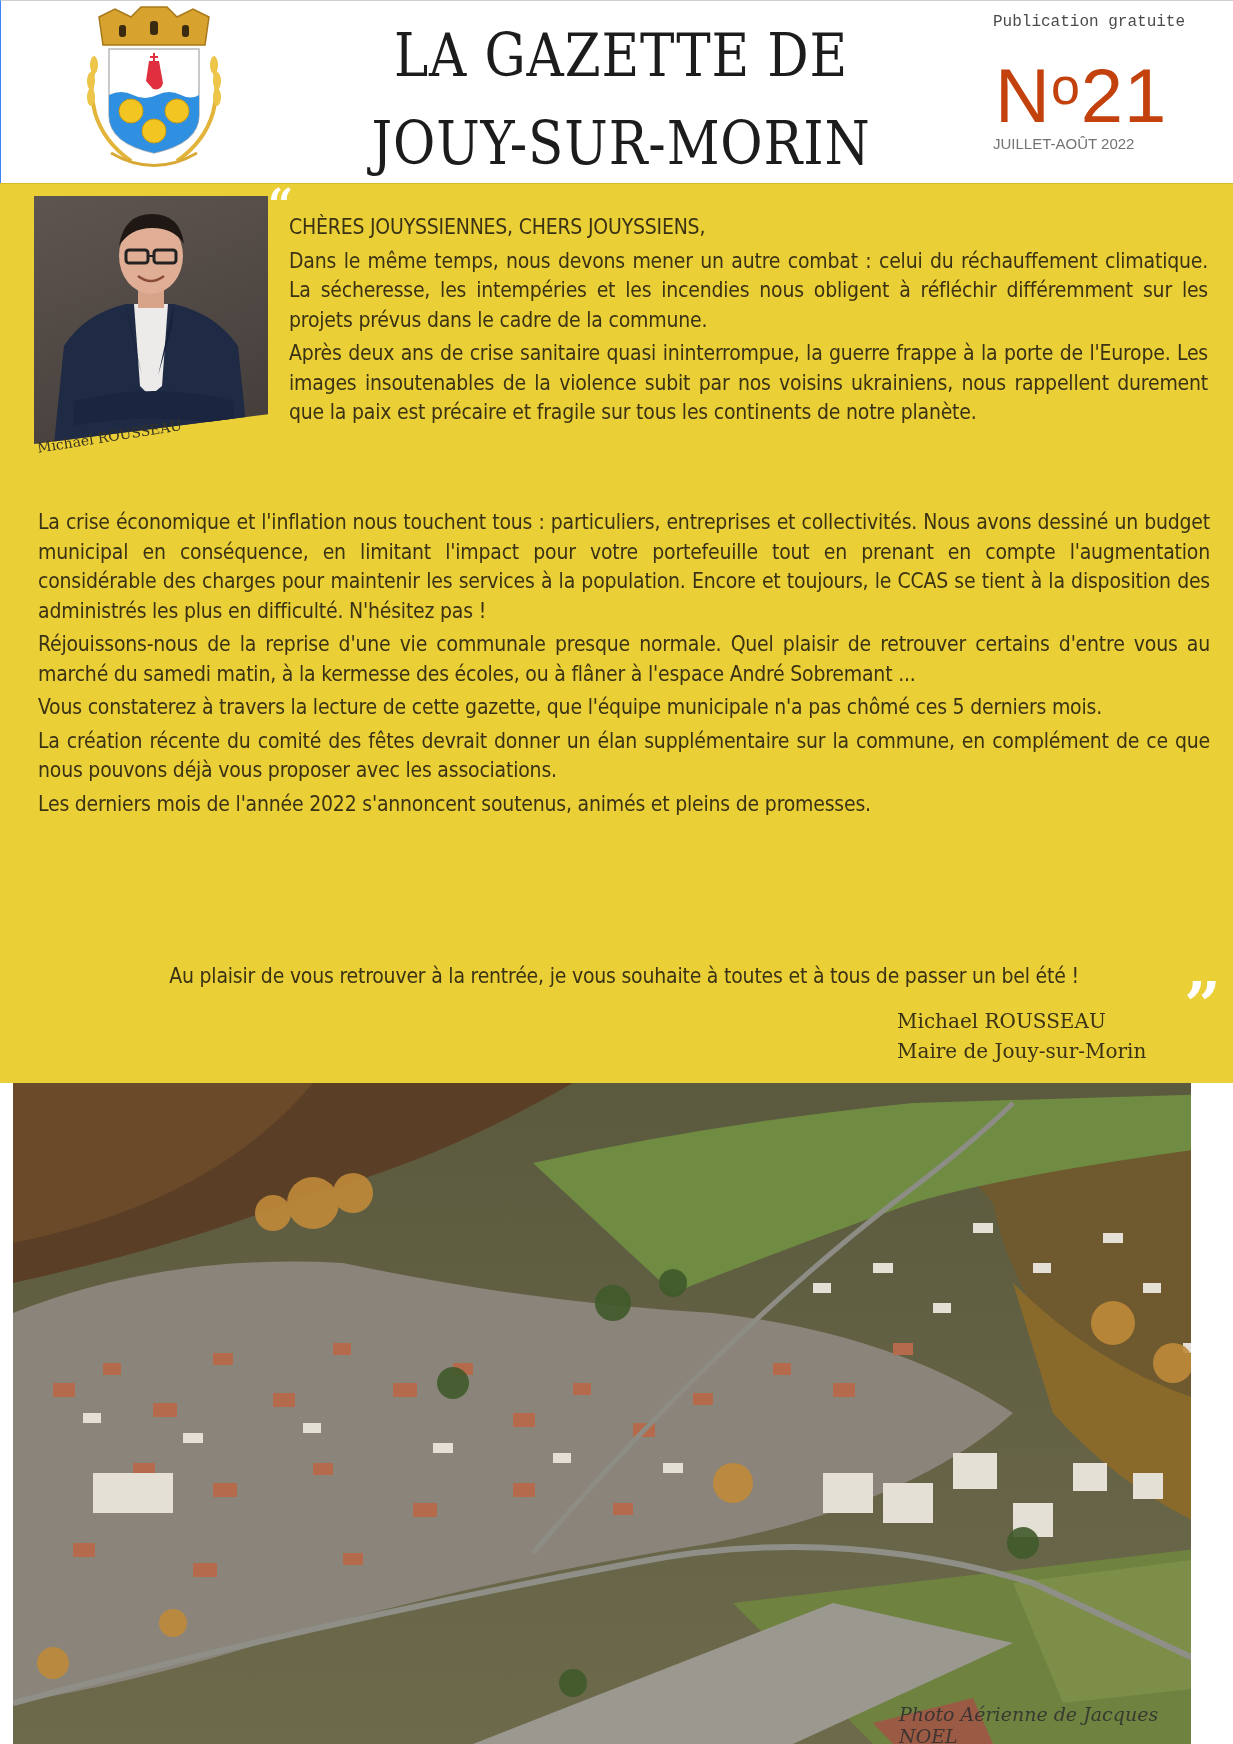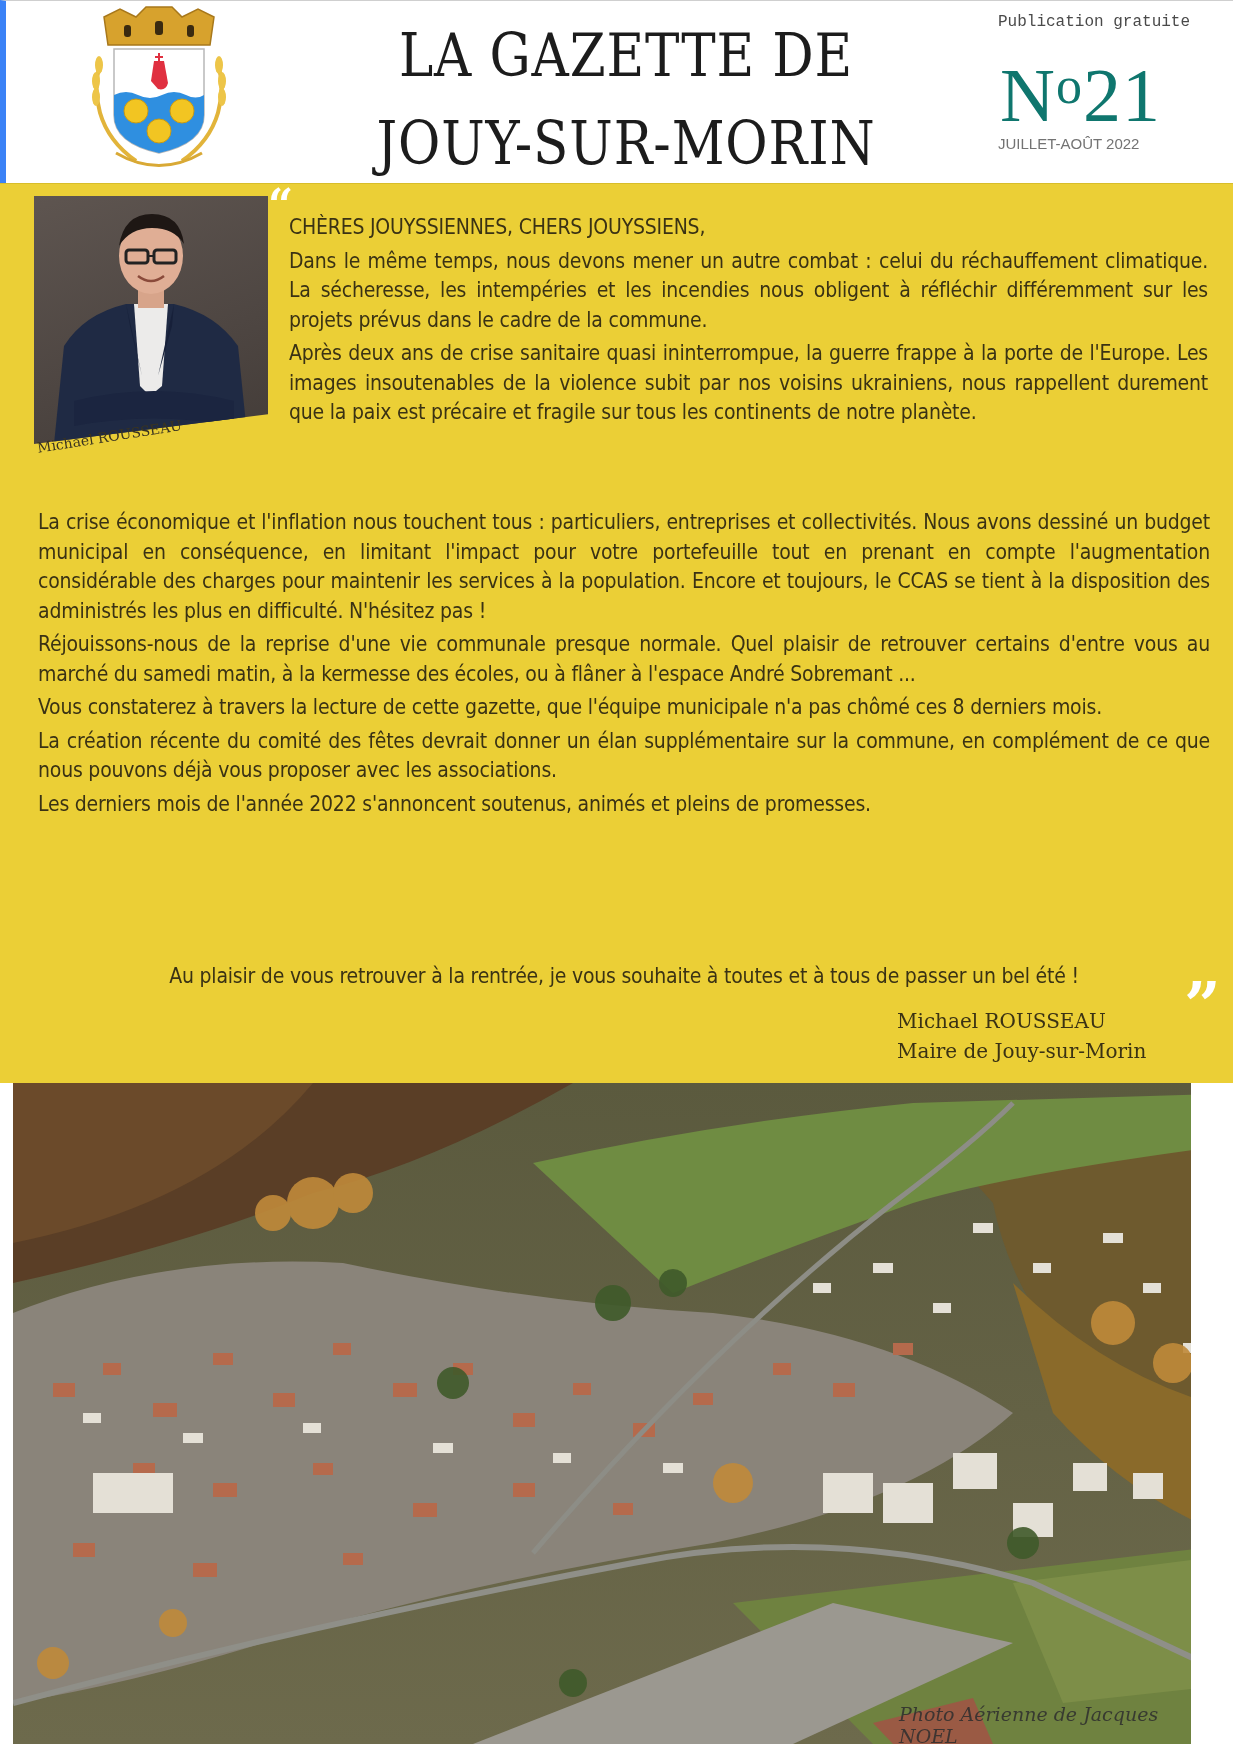--- a/index.html
+++ b/index.html
@@ -1,25 +1,25 @@
 <!DOCTYPE html>
 <html><head>
   <meta charset="utf-8">
   <style>
     * { box-sizing: border-box; margin: 0; padding: 0; }
     html, body { width: 1233px; height: 1744px; overflow: hidden; background: #ffffff; }
     body { position: relative; font-family: "DejaVu Serif", serif; color: #2a2418; }
 
     
-    .header { position: absolute; left: 0; top: 0; width: 1233px; height: 183px; background: #ffffff; border-top: 1px solid #cfcfcf; border-left: 6px solid #3b82f6; }
+    .header { position: absolute; left: 0; top: 0; width: 1233px; height: 183px; background: #ffffff; border-top: 1px solid #cfcfcf; border-left: 1px solid #3b82f6; }
     .crest { position: absolute; left: 80px; top: 2px; width: 146px; height: 172px; }
     .title { position: absolute; left: 300px; top: 10px; width: 640px; text-align: center; font-family: "DejaVu Serif", serif; font-weight: normal; color: #1c1c1c; letter-spacing: 1px; }
     .title .line { display: block; font-size: 60px; line-height: 88px; transform: scaleX(0.86); transform-origin: center; white-space: nowrap; }
     .pub { position: absolute; left: 992px; top: 12px; font-family: Liberation Mono, monospace; font-size: 16px; color: #4a4a4a; }
-    .issue { position: absolute; left: 994px; top: 40px; font-family: Liberation Serif, serif; font-size: 76px; line-height: 90px; color: #0f766e; letter-spacing: 1px; }
+    .issue { position: absolute; left: 994px; top: 40px; font-family: Liberation Sans, sans-serif; font-size: 76px; line-height: 90px; color: #c2410c; letter-spacing: 1px; }
     .issue .sup { font-size: 52px; vertical-align: 18px; }
     .date { position: absolute; left: 992px; top: 134px; font-family: Liberation Sans, sans-serif; font-size: 15px; color: #737373; }
 
     
     .panel { position: absolute; left: 0; top: 183px; width: 1233px; height: 900px; background: #ebcf36; border-top: 1px solid #d8bd2a; }
     .portrait-wrap { position: absolute; left: 34px; top: 12px; width: 234px; height: 248px; }
     .portrait { position: absolute; left: 0; top: 0; width: 234px; height: 248px; background: linear-gradient(160deg, #5e5550 0%, #4e4642 60%, #433c38 100%); clip-path: polygon(0 0, 100% 0, 100% 88%, 0 100%); overflow: hidden; }
     .portrait-caption { position: absolute; left: 2px; top: 244px; font-family: "DejaVu Serif", serif; font-size: 14px; color: #3a3420; transform: rotate(-9deg); transform-origin: left top; white-space: nowrap; }
 
     .quote-open { position: absolute; left: 268px; top: 2px; font-family: "DejaVu Serif", serif; font-size: 44px; line-height: 40px; color: #ffffff; font-weight: bold; }
@@ -120,21 +120,21 @@
 
   <div class="col-right text">
     <p class="greet">CHÈRES JOUYSSIENNES, CHERS JOUYSSIENS,</p>
     <p>Dans le même temps, nous devons mener un autre combat : celui du réchauffement climatique. La sécheresse, les intempéries et les incendies nous obligent à réfléchir différemment sur les projets prévus dans le cadre de la commune.</p>
     <p>Après deux ans de crise sanitaire quasi ininterrompue, la guerre frappe à la porte de l'Europe. Les images insoutenables de la violence subit par nos voisins ukrainiens, nous rappellent durement que la paix est précaire et fragile sur tous les continents de notre planète.</p>
   </div>
 
   <div class="col-full text">
     <p>La crise économique et l'inflation nous touchent tous : particuliers, entreprises et collectivités. Nous avons dessiné un budget municipal en conséquence, en limitant l'impact pour votre portefeuille tout en prenant en compte l'augmentation considérable des charges pour maintenir les services à la population. Encore et toujours, le CCAS se tient à la disposition des administrés les plus en difficulté. N'hésitez pas !</p>
     <p>Réjouissons-nous de la reprise d'une vie communale presque normale. Quel plaisir de retrouver certains d'entre vous au marché du samedi matin, à la kermesse des écoles, ou à flâner à l'espace André Sobremant ...</p>
-    <p>Vous constaterez à travers la lecture de cette gazette, que l'équipe municipale n'a pas chômé ces 8 derniers mois.</p>
+    <p>Vous constaterez à travers la lecture de cette gazette, que l'équipe municipale n'a pas chômé ces 5 derniers mois.</p>
     <p>La création récente du comité des fêtes devrait donner un élan supplémentaire sur la commune, en complément de ce que nous pouvons déjà vous proposer avec les associations.</p>
     <p>Les derniers mois de l'année 2022 s'annoncent soutenus, animés et pleins de promesses.</p>
   </div>
 
   <p class="closing text">Au plaisir de vous retrouver à la rentrée, je vous souhaite à toutes et à tous de passer un bel été !</p>
 
   <div class="quote-close">”</div>
 
   <div class="signature">
     <div>Michael ROUSSEAU</div>

